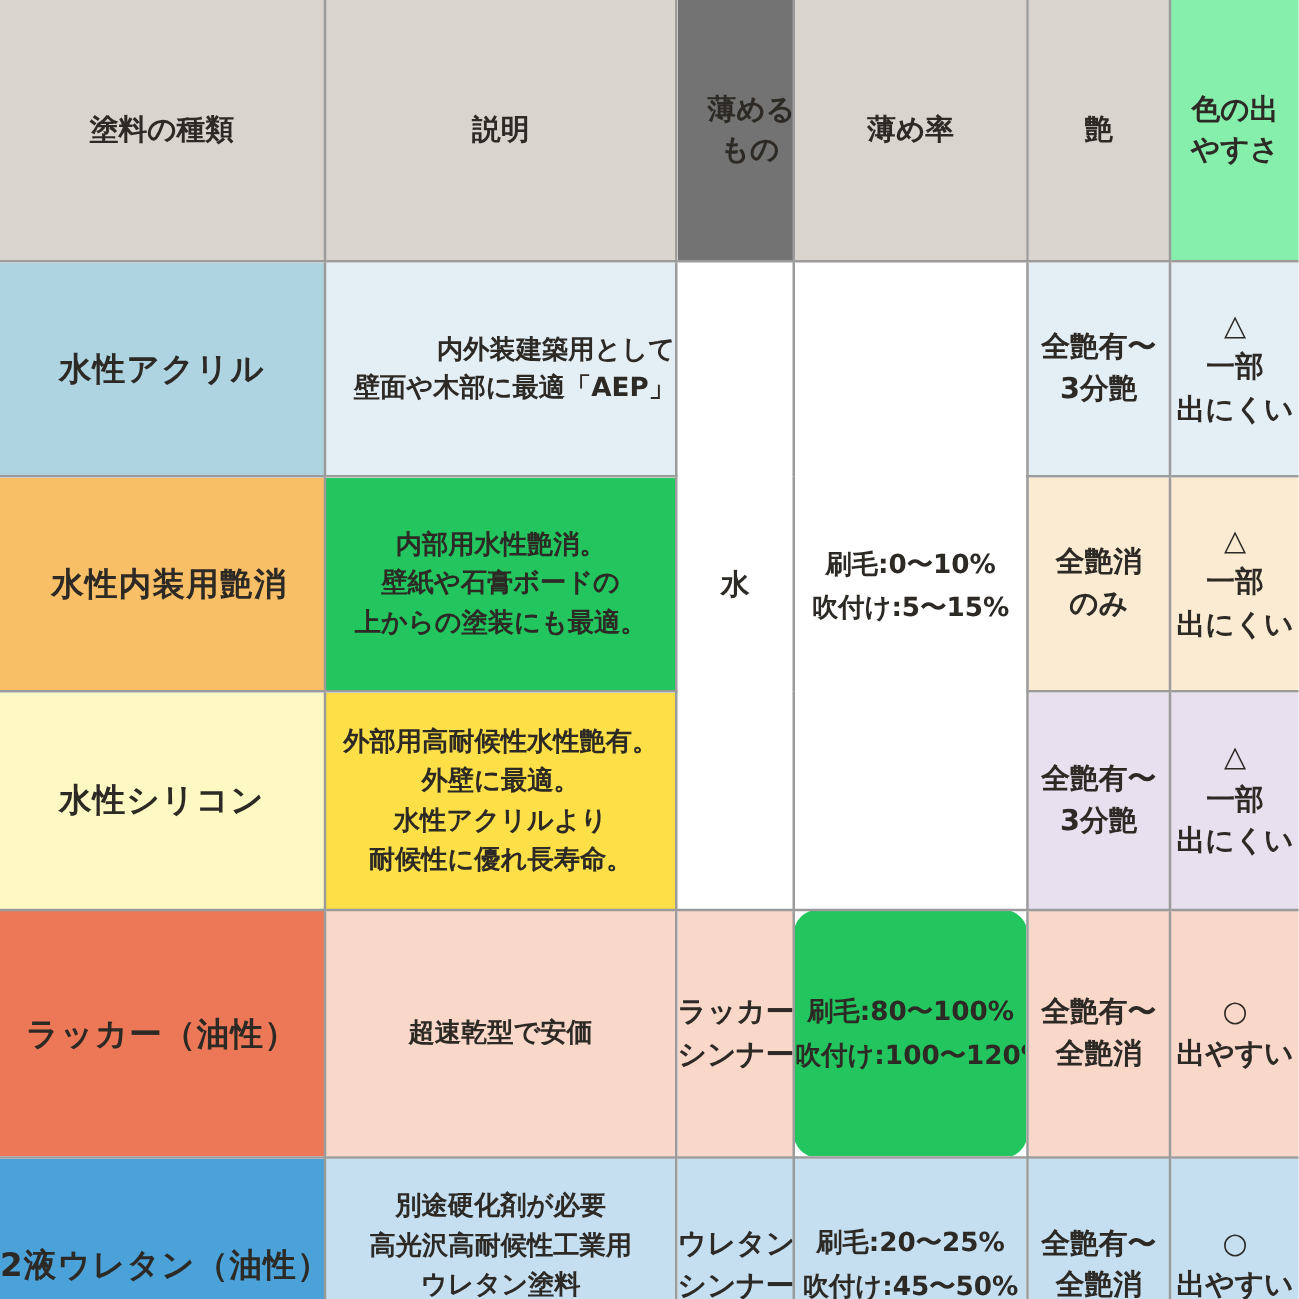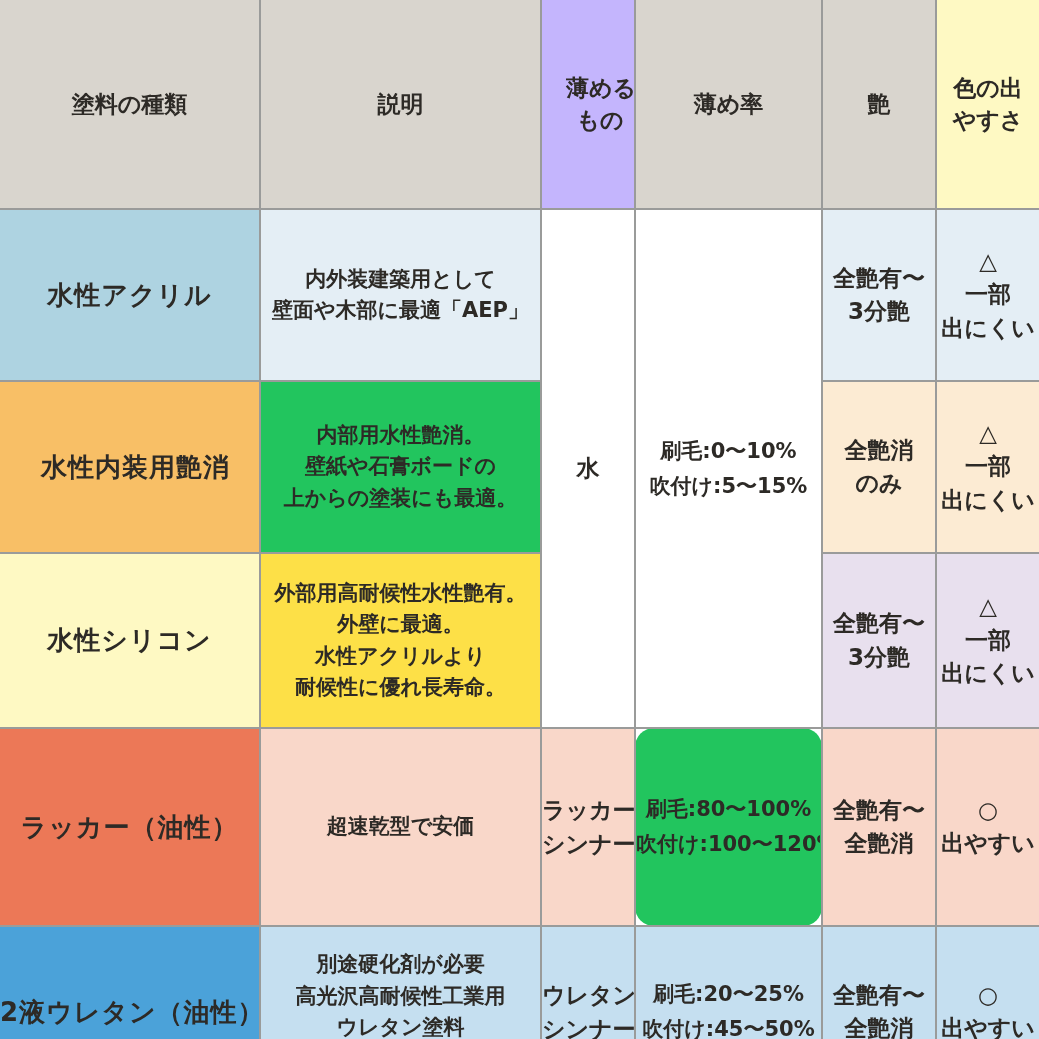--- a/index.html
+++ b/index.html
@@ -53,32 +53,32 @@
       <col class="c2">
       <col class="c3">
       <col class="c4">
       <col class="c5">
       <col class="c6">
   </colgroup>
   <thead>
     <tr class="h-head">
       <th class="hdr" style="background-color: rgb(217, 213, 206);">塗料の種類</th>
       <th class="hdr" style="background-color: rgb(217, 213, 206);">説明</th>
-      <th class="hdr" style="background-color: #c4b5fd; padding-left: 24px;">薄める
+      <th class="hdr" style="background-color: #737373; padding-left: 24px;">薄める
 もの</th>
       <th class="hdr" style="background-color: rgb(217, 213, 206);">薄め率</th>
       <th class="hdr" style="background-color: rgb(217, 213, 206);">艶</th>
-      <th class="hdr" style="background-color: #fef9c3;">色の出
+      <th class="hdr" style="background-color: #86efac;">色の出
 やすさ</th>
     </tr>
   </thead>
   <tbody>
     <tr class="h-r1">
       <td class="type-cell" style="background-color: rgb(174, 211, 225);">水性アクリル</td>
-      <td class="desc-cell" style="background-color: rgb(228, 238, 245);">内外装建築用として
+      <td class="desc-cell" style="background-color: rgb(228, 238, 245); text-align: right;">内外装建築用として
 壁面や木部に最適「AEP」</td>
       <td class="thinner-cell" rowspan="3" style="background-color: rgb(255, 255, 255);">水</td>
       <td class="rate-cell" rowspan="3" style="background-color: rgb(255, 255, 255); margin-left: 17px;">刷毛:0〜10%
 吹付け:5〜15%</td>
       <td class="gloss-cell" style="background-color: rgb(228, 238, 245);">全艶有〜
 3分艶</td>
       <td class="ease-cell" style="background-color: rgb(228, 238, 245);">△
 一部
 出にくい</td>
     </tr>

